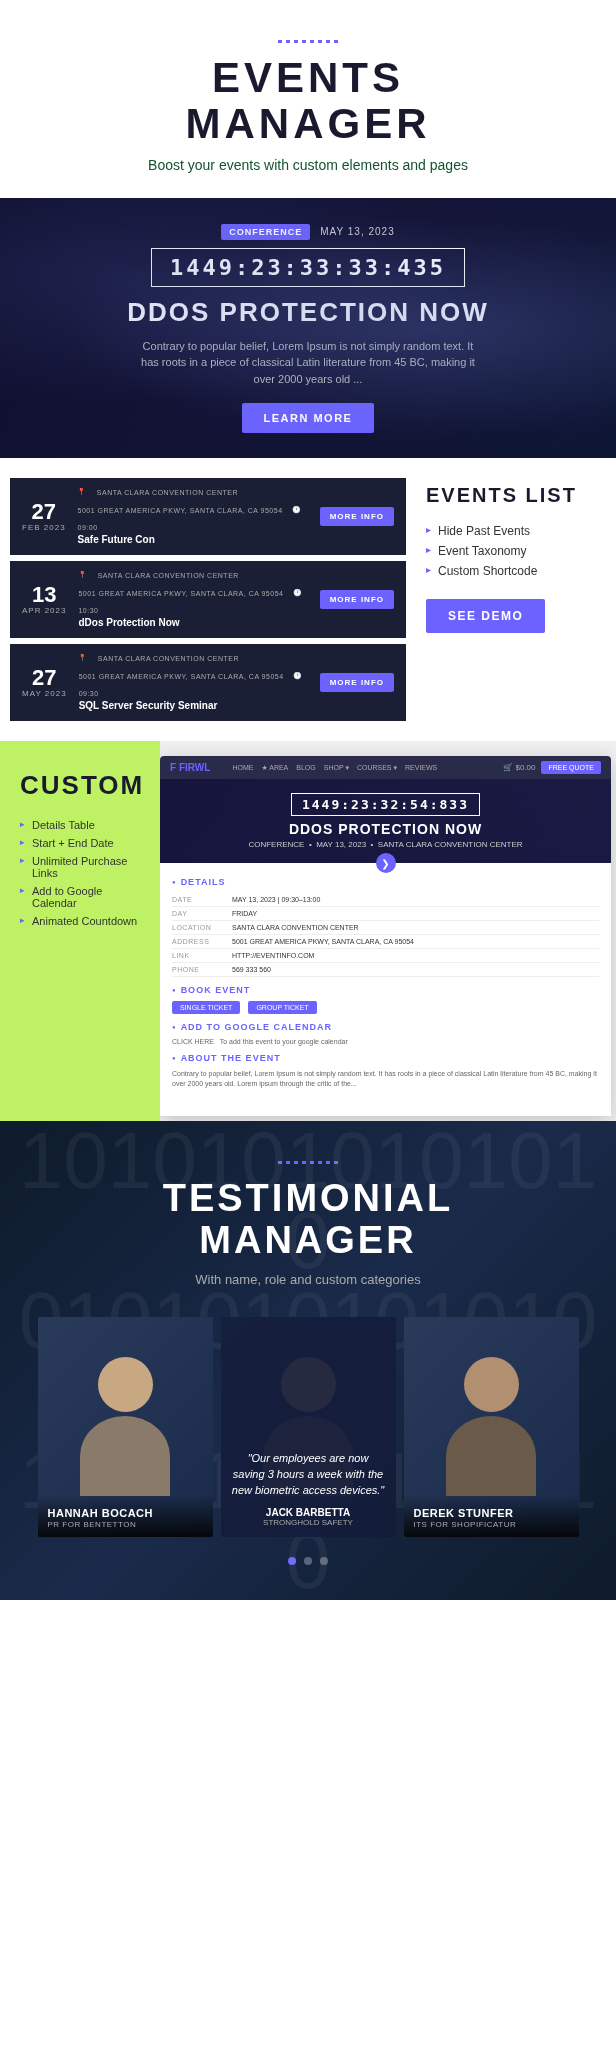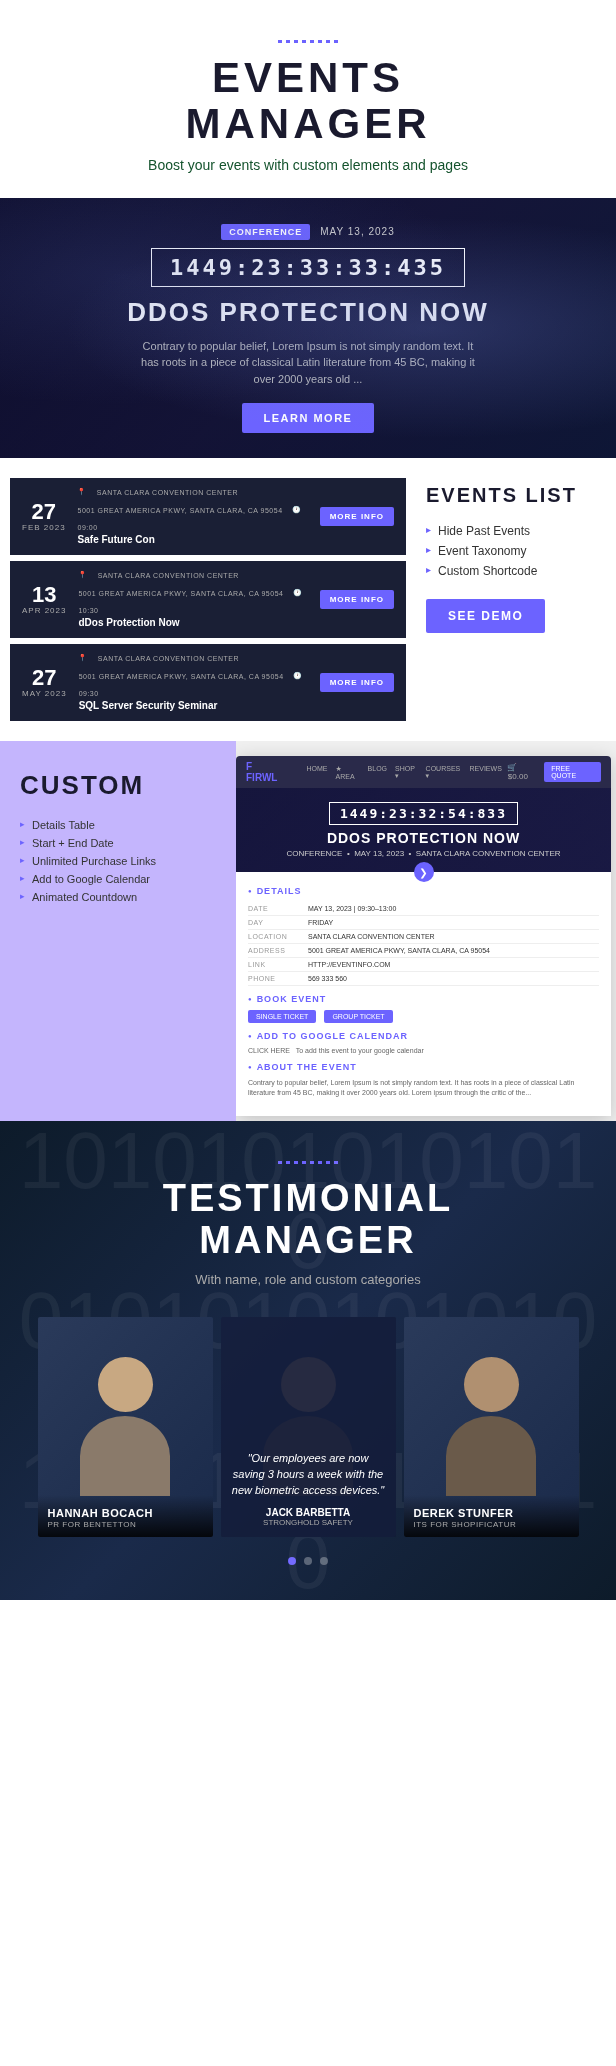--- a/index.html
+++ b/index.html
@@ -234,23 +234,23 @@
     }
 
     
     .custom-section {
       display: flex;
       background: #f0f0f0;
       padding: 0;
       min-height: 380px;
     }
     .custom-left {
-      width: 236px;
+      width: 160px;
       padding: 30px 15px 30px 20px;
-      background: #c4b5fd;
+      background: #bef264;
       z-index: 2;
     }
     .custom-left h2 {
       font-size: 26px;
       font-weight: 900;
       text-transform: uppercase;
       letter-spacing: 2px;
       color: #1a1a2e;
       line-height: 1.1;
       margin-bottom: 16px;

